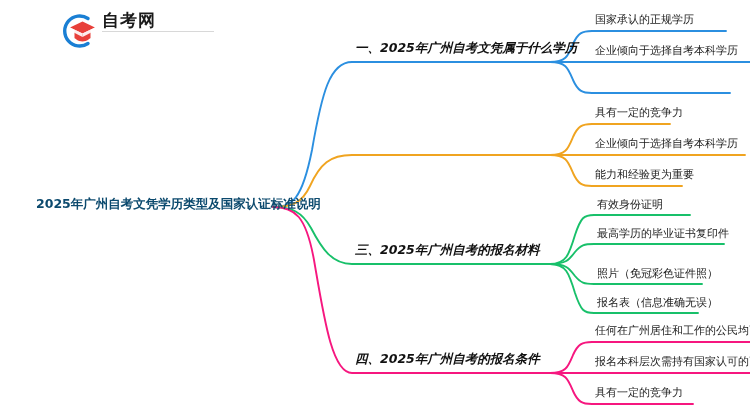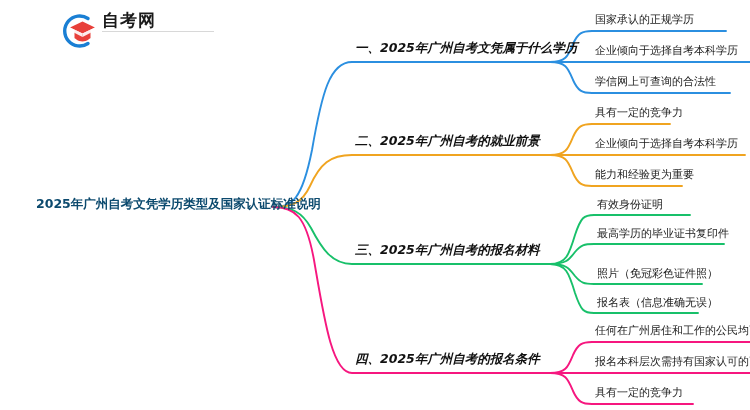--- a/index.html
+++ b/index.html
@@ -155,23 +155,21 @@
       <div class="logo-cn">自考网</div>
       <div class="logo-rule"></div>
     </div>
   </div>
 
   <div class="root-node">2025年广州自考文凭学历类型及国家认证标准说明</div>
 
   <div class="branch-label" style="left:325px; top:40px;">一、2025年广州自考文凭属于什么学历</div>
   <div class="leaf-label" style="left:565px; top:12px;">国家承认的正规学历</div>
   <div class="leaf-label" style="left:565px; top:43px;">企业倾向于选择自考本科学历</div>
-  <div class="leaf-label" style="left:565px; top:74px;">学信网上可查询的合法性</div>
 
-  <div class="branch-label" style="left:325px; top:133px;">二、2025年广州自考的就业前景</div>
   <div class="leaf-label" style="left:565px; top:105px;">具有一定的竞争力</div>
   <div class="leaf-label" style="left:565px; top:167px;">能力和经验更为重要</div>
   <div class="leaf-label" style="left:565px; top:136px;">企业倾向于选择自考本科学历</div>
 
   <div class="branch-label" style="left:325px; top:242px;">三、2025年广州自考的报名材料</div>
   <div class="leaf-label" style="left:567px; top:197px;">有效身份证明</div>
   <div class="leaf-label" style="left:567px; top:226px;">最高学历的毕业证书复印件</div>
   <div class="leaf-label" style="left:567px; top:295px;">报名表（信息准确无误）</div>
   <div class="leaf-label" style="left:567px; top:266px;">照片（免冠彩色证件照）</div>
 

